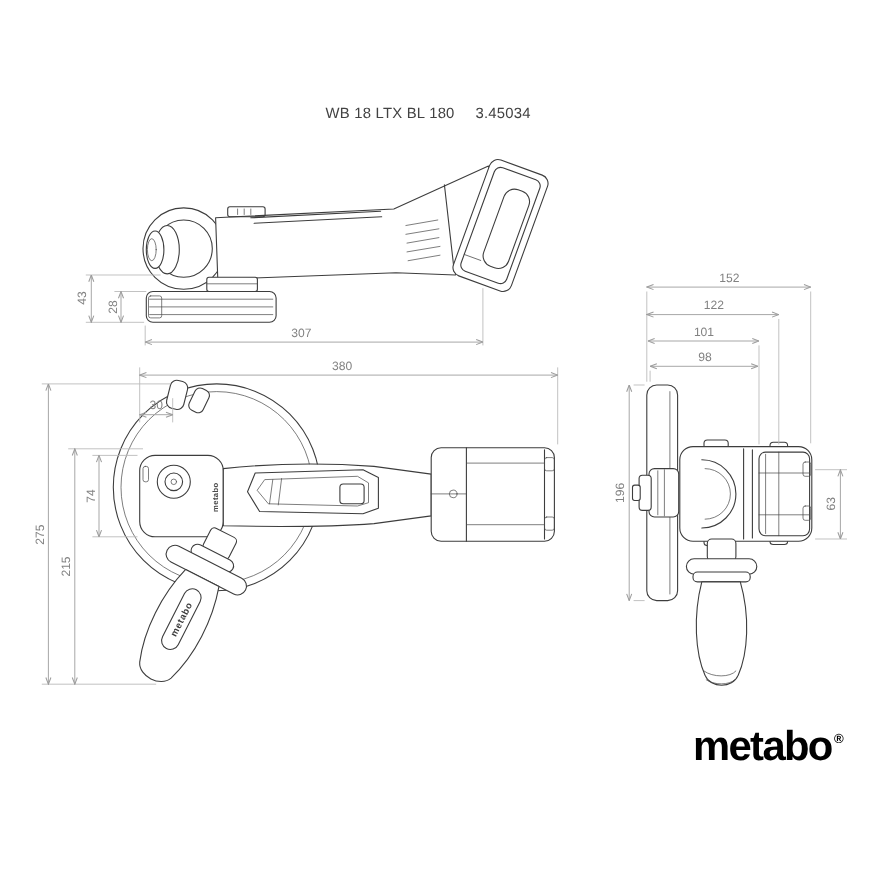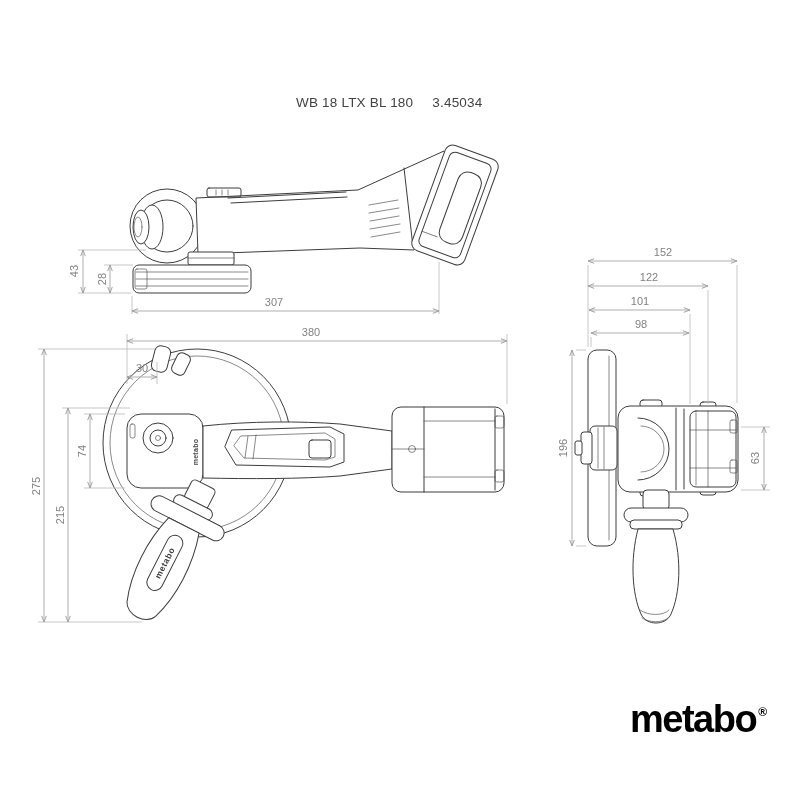--- a/index.html
+++ b/index.html
@@ -1,20 +1,20 @@
 <!DOCTYPE html>
 <html><head>
 <meta charset="utf-8">
 <style>
   html,body{margin:0;padding:0;background:#fff;}
   .page{position:relative;width:800px;height:800px;background:#fff;overflow:hidden;
         font-family:"Liberation Sans",sans-serif;}
   .title-block{position:absolute;left:296px;top:95px;display:flex;gap:19px;
         font-size:13.5px;color:#424242;letter-spacing:.2px;}
-  .logo{position:absolute;left:630px;top:700px;color:#000;font-weight:bold;
+  .logo{position:absolute;left:630px;top:660px;color:#000;font-weight:bold;
         font-size:38px;letter-spacing:-1.5px;line-height:1;}
   .logo .reg{font-size:12px;font-weight:bold;position:relative;top:-16px;margin-left:2px;letter-spacing:0;}
   svg.drawing{position:absolute;left:0;top:0;}
   .solid{fill:#fff;stroke:#3d3d3d;stroke-width:1;stroke-linejoin:round;}
   .ln{fill:none;stroke:#3d3d3d;stroke-width:1;stroke-linejoin:round;stroke-linecap:round;}
   .ln2{fill:none;stroke:#4a4a4a;stroke-width:.65;stroke-linejoin:round;stroke-linecap:round;}
   .dim{fill:none;stroke:#a6a6a6;stroke-width:.9;}
   .ext{fill:none;stroke:#b9b9b9;stroke-width:.8;}
   text.dimtext{font-family:"Liberation Sans",sans-serif;font-size:11px;fill:#828282;}
   text.tool-label{font-family:"Liberation Sans",sans-serif;font-size:7px;font-weight:bold;fill:#4a4a4a;letter-spacing:.3px;}

